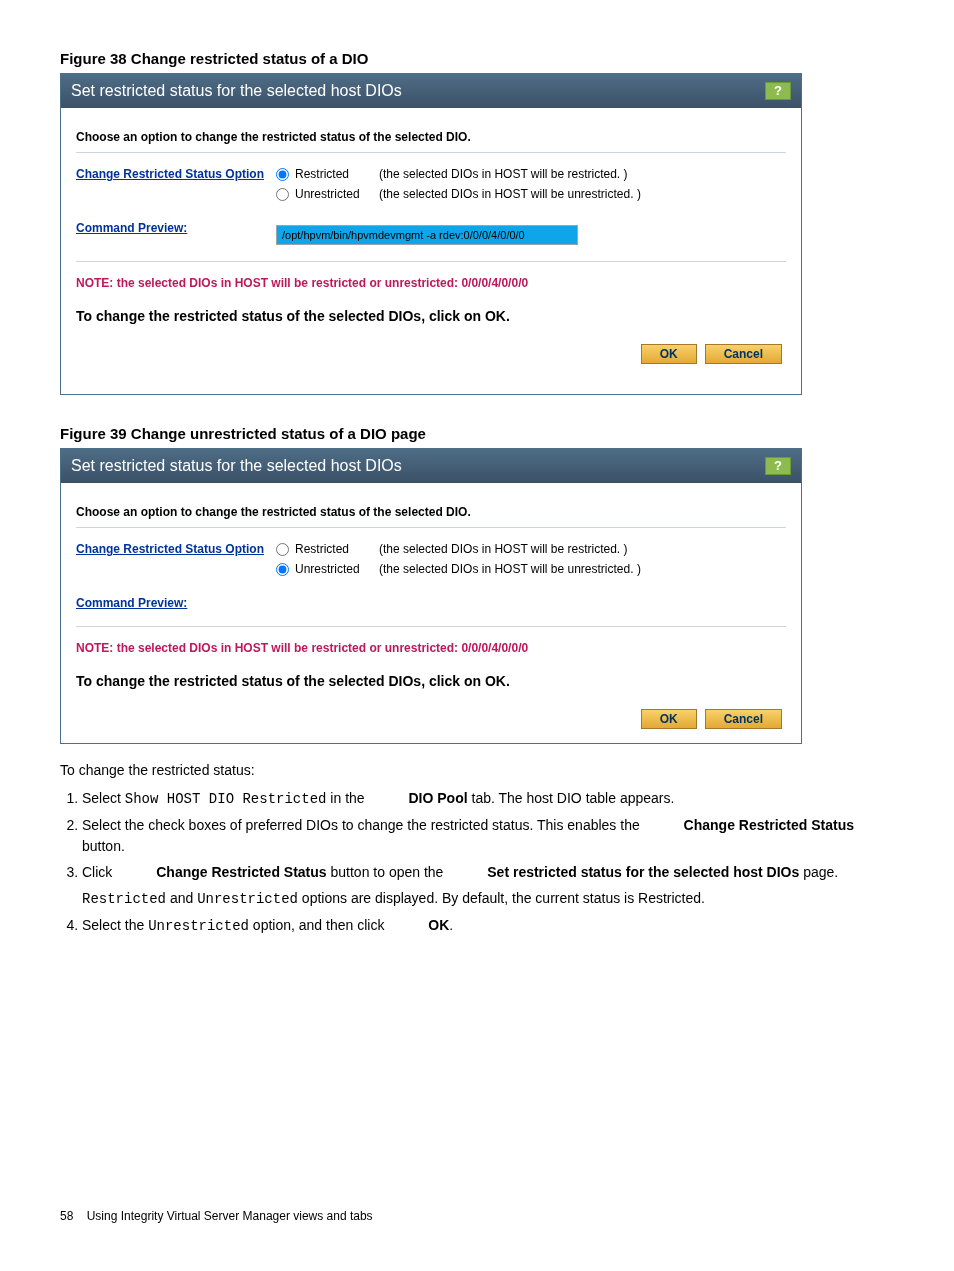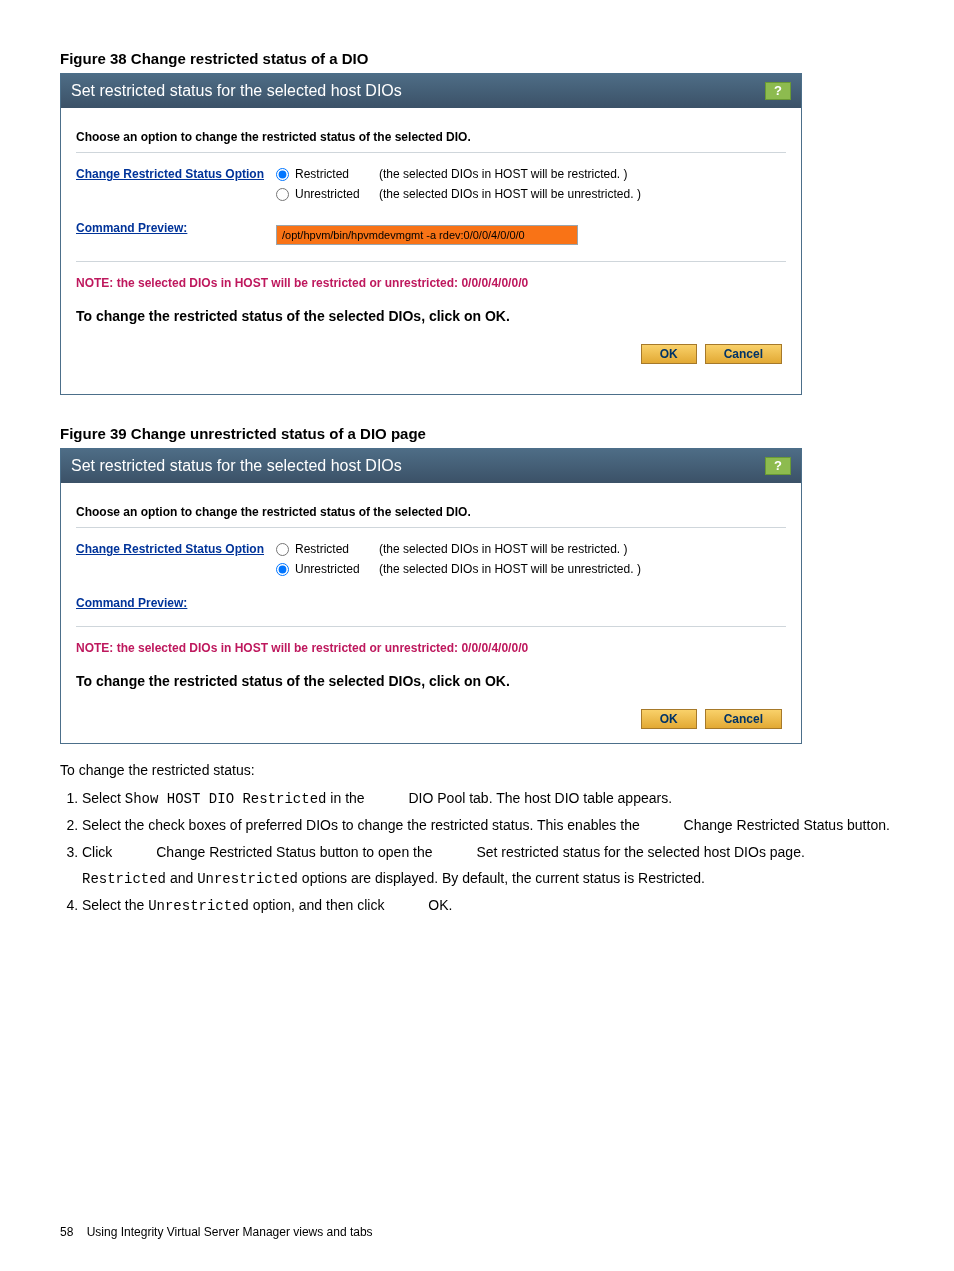--- a/index.html
+++ b/index.html
@@ -73,21 +73,21 @@
     display: flex;
     align-items: center;
     gap: 6px;
   }
   .radio-line input { margin: 0; }
   .radio-label { min-width: 70px; }
   .radio-desc { margin-left: 8px; }
   .cmd-preview {
     font-family: Arial, sans-serif;
     border: 1px solid #9aa5ad;
-    background: #f97316;
+    background: #0ea5e9;
     padding: 3px 5px;
     width: 290px;
     font-size: 11px;
     margin-top: 4px;
   }
   .note-row {
     color: #be185d;
     font-weight: bold;
     font-size: 12px;
     border-top: 1px solid #cfd6db;
@@ -118,24 +118,24 @@
     margin: 18px 0 10px 0;
     font-size: 14px;
   }
   ol.steps {
     margin: 0 0 20px 0;
     padding-left: 22px;
     font-size: 14px;
   }
   ol.steps li { margin-bottom: 6px; line-height: 1.45; }
   .mono { font-family: "Courier New", monospace; font-size: 14px; }
-  .bold { font-weight: normal; padding-left: 40px; }
+  .bold { font-weight: bold; padding-left: 40px; }
   .footer {
     position: fixed;
-    bottom: 32px;
+    bottom: 48px;
     left: 60px;
     font-size: 12px;
     color: #000;
   }
 </style>
 </head>
 <body>
 
 <div class="figure-title">Figure 38 Change restricted status of a DIO</div>
 <div class="dialog">

